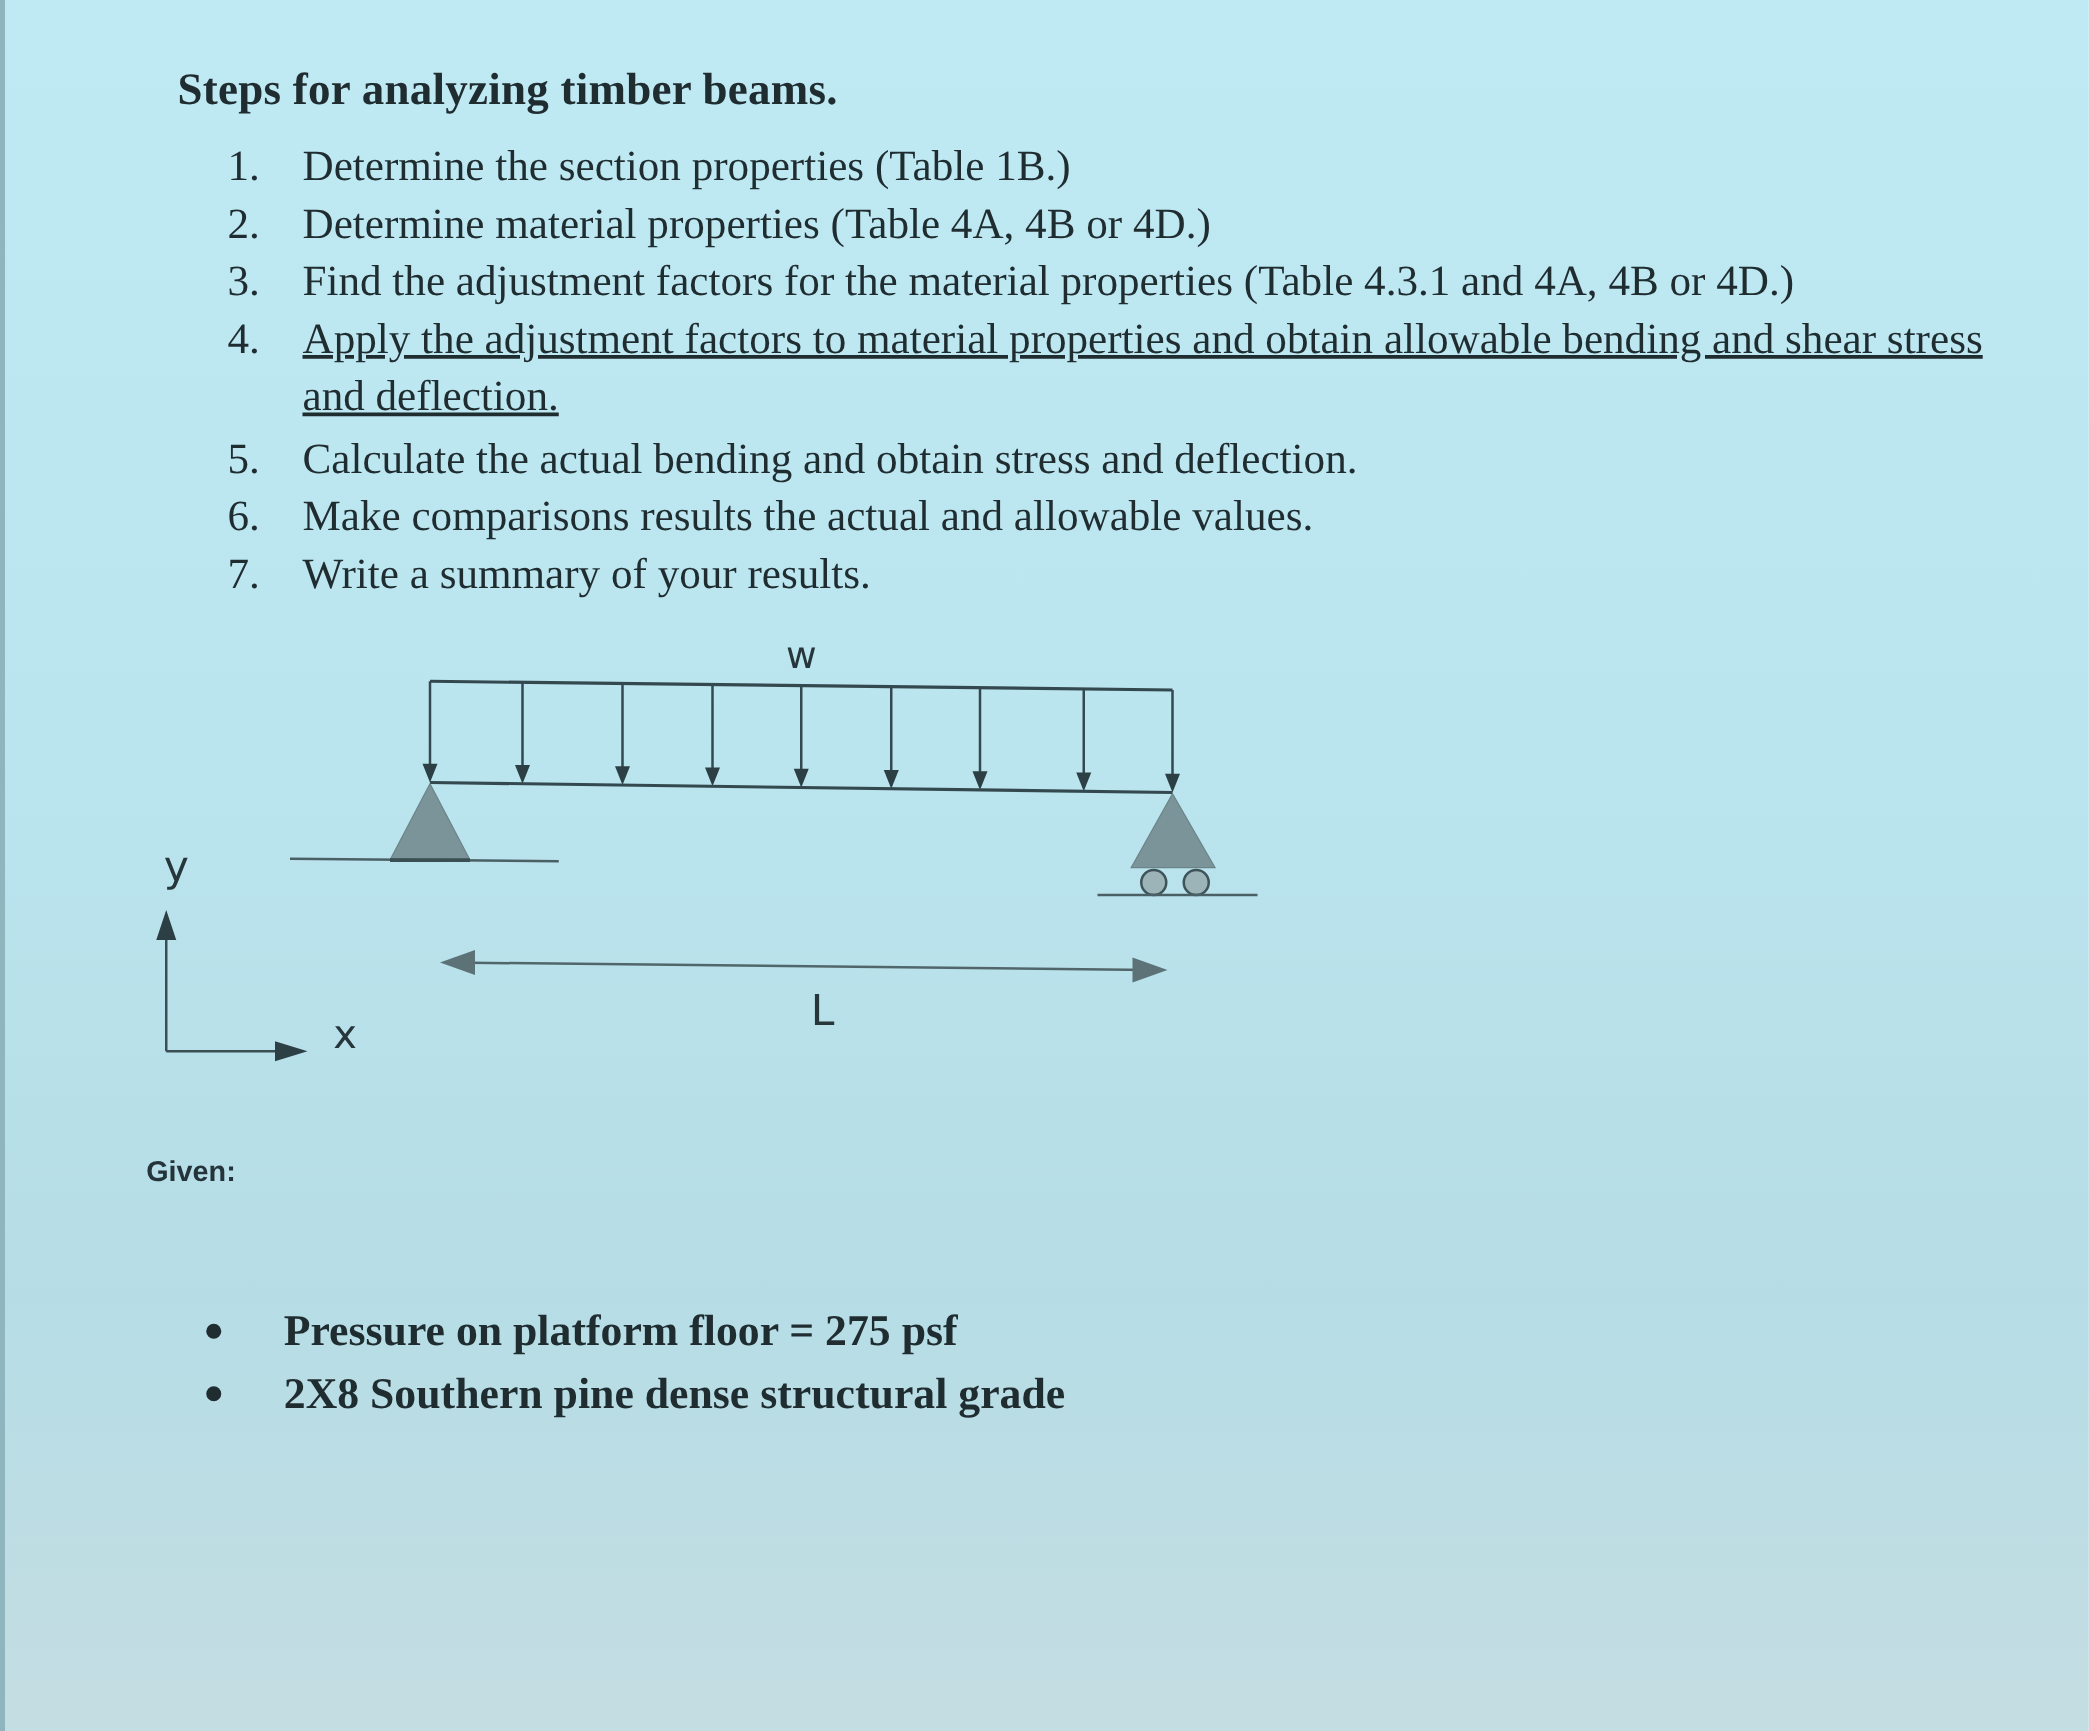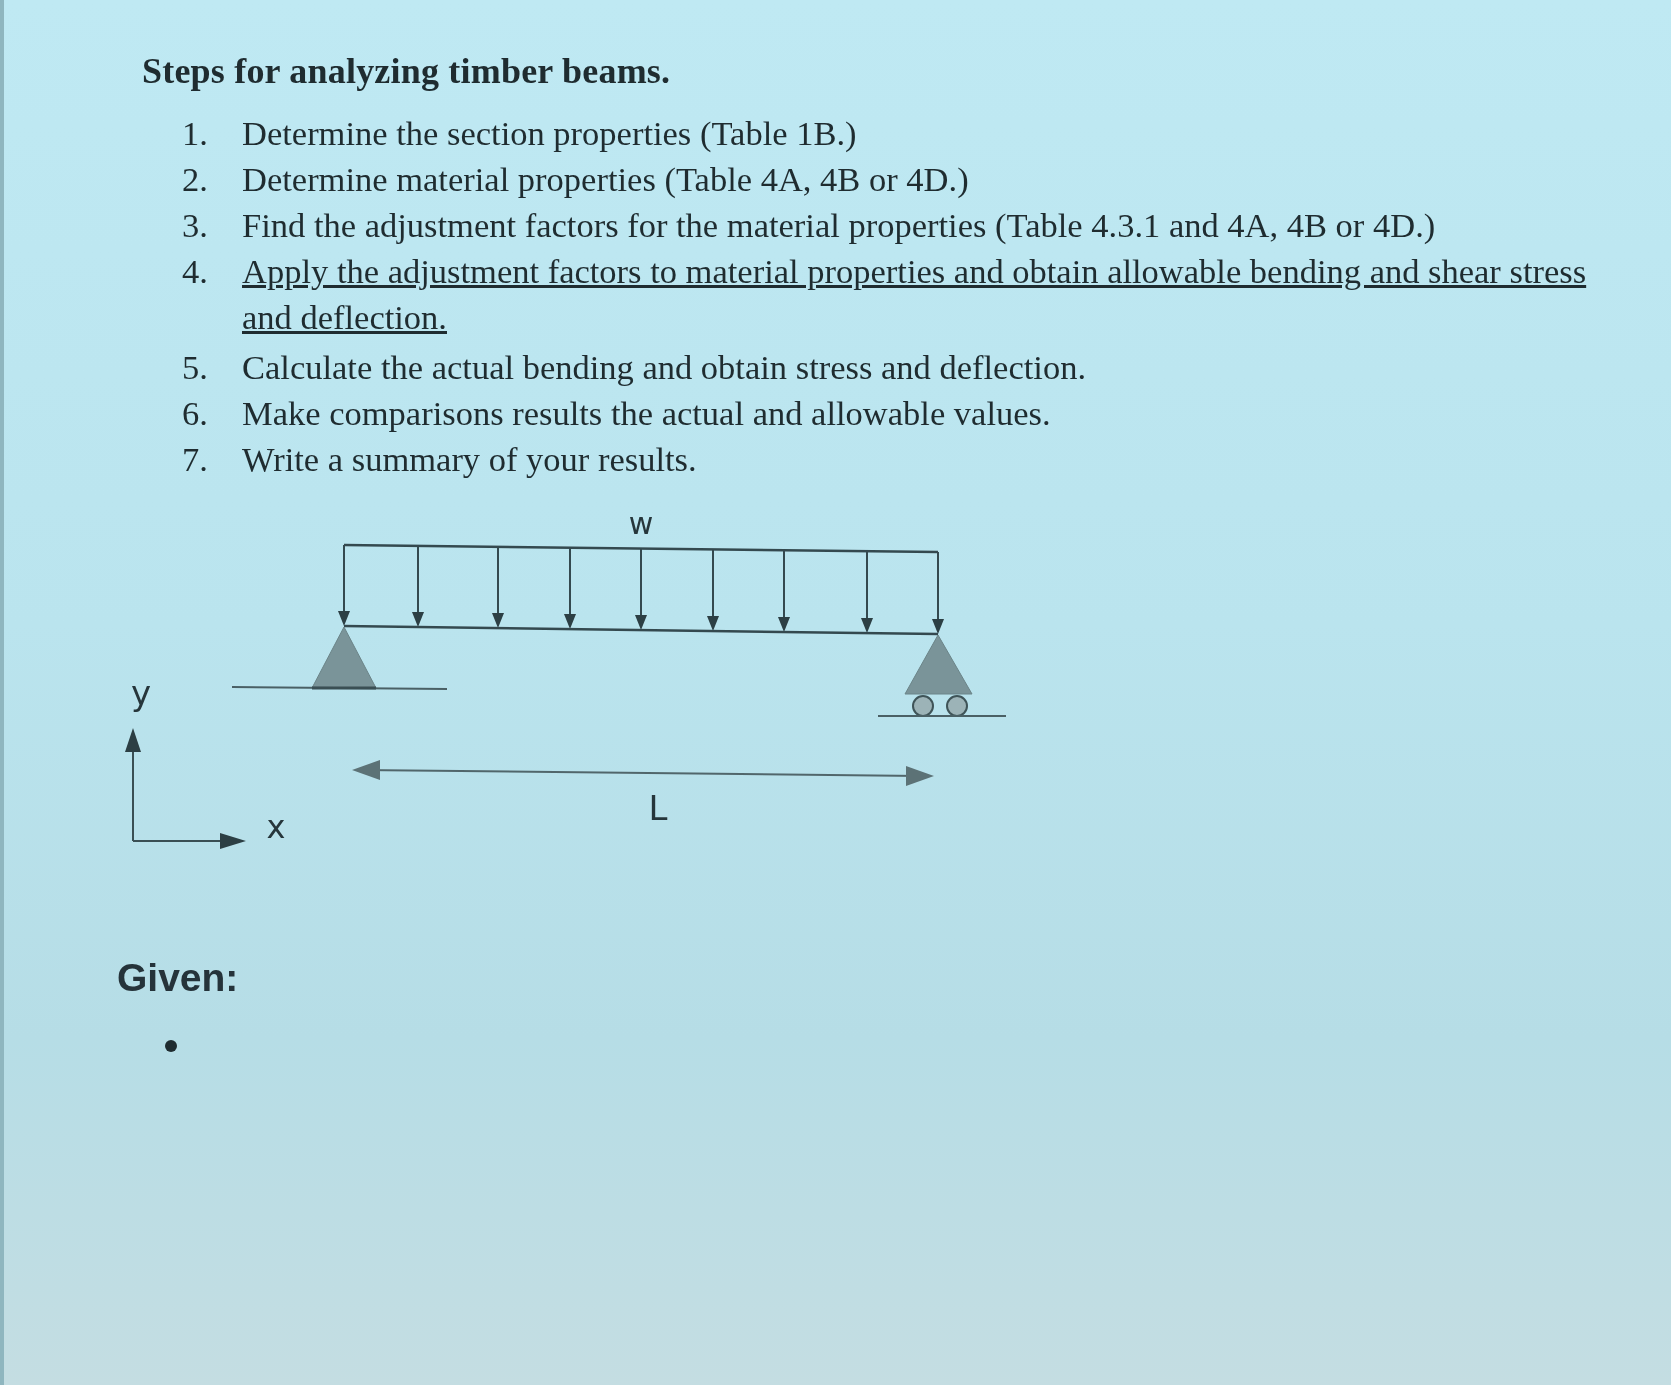--- a/index.html
+++ b/index.html
@@ -60,23 +60,23 @@
       width: 1671px; height: 1385px;
       pointer-events: none;
     }
     .lbl-sans {
       font-family: "DejaVu Sans", sans-serif;
       fill: #26363b;
     }
 
     .given-label {
       position: absolute;
-      left: 117px; top: 956px;
+      left: 117px; top: 924px;
       font-family: "Liberation Sans", sans-serif;
-      font-size: 39px;
+      font-size: 23px;
       font-weight: bold;
       color: #25333a;
       margin: 0;
     }
     .given-list {
       position: absolute;
       left: 165px; top: 1040px;
       margin: 0; padding: 0;
       list-style: none;
       font-family: "Liberation Serif", serif;
@@ -214,14 +214,19 @@
   </g>
   <text class="lbl-sans" x="141" y="705" font-size="34" text-anchor="middle">y</text>
   <text class="lbl-sans" x="276" y="838" font-size="32" text-anchor="middle">x</text>
 </svg>
 
 <h2 class="given-label">Given:</h2>
 
 <ul class="given-list">
   <li>
     <span class="bullet"></span>
+    <span>Pressure on platform floor = 275 psf</span>
+  </li>
+  <li>
+    <span class="bullet"></span>
+    <span>2X8 Southern pine dense structural grade</span>
   </li>
 </ul>
 
 </body></html>

